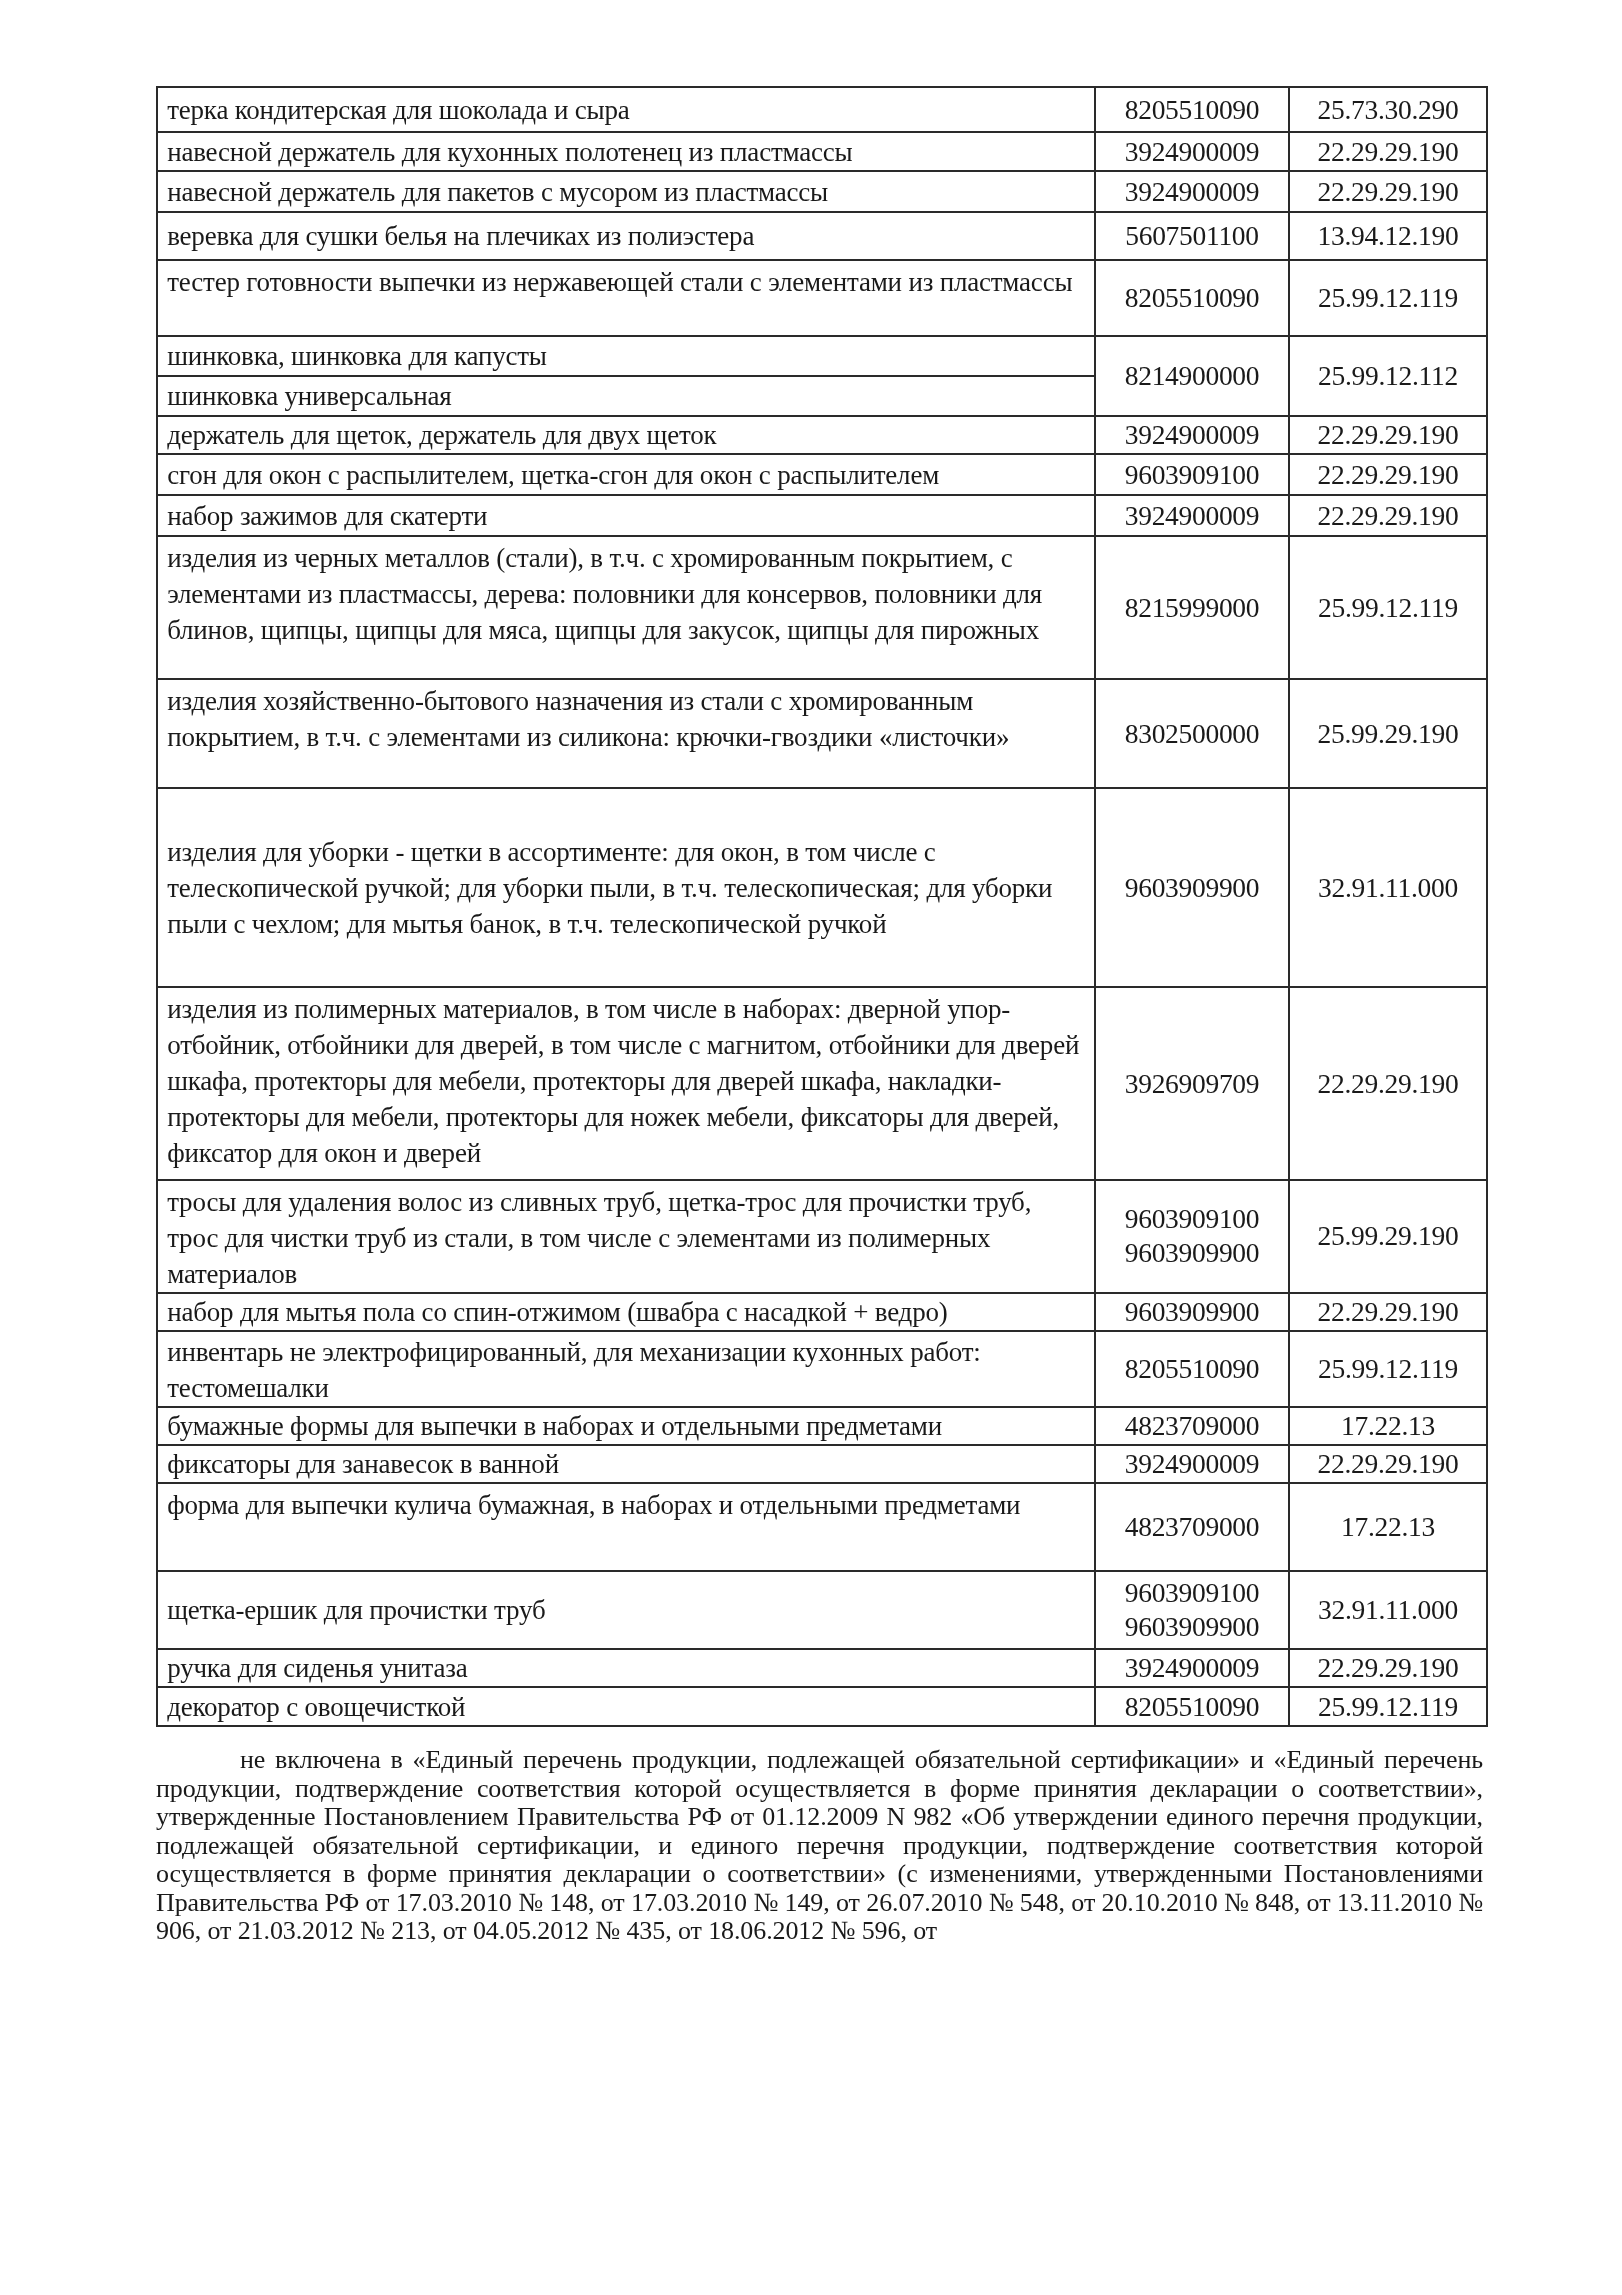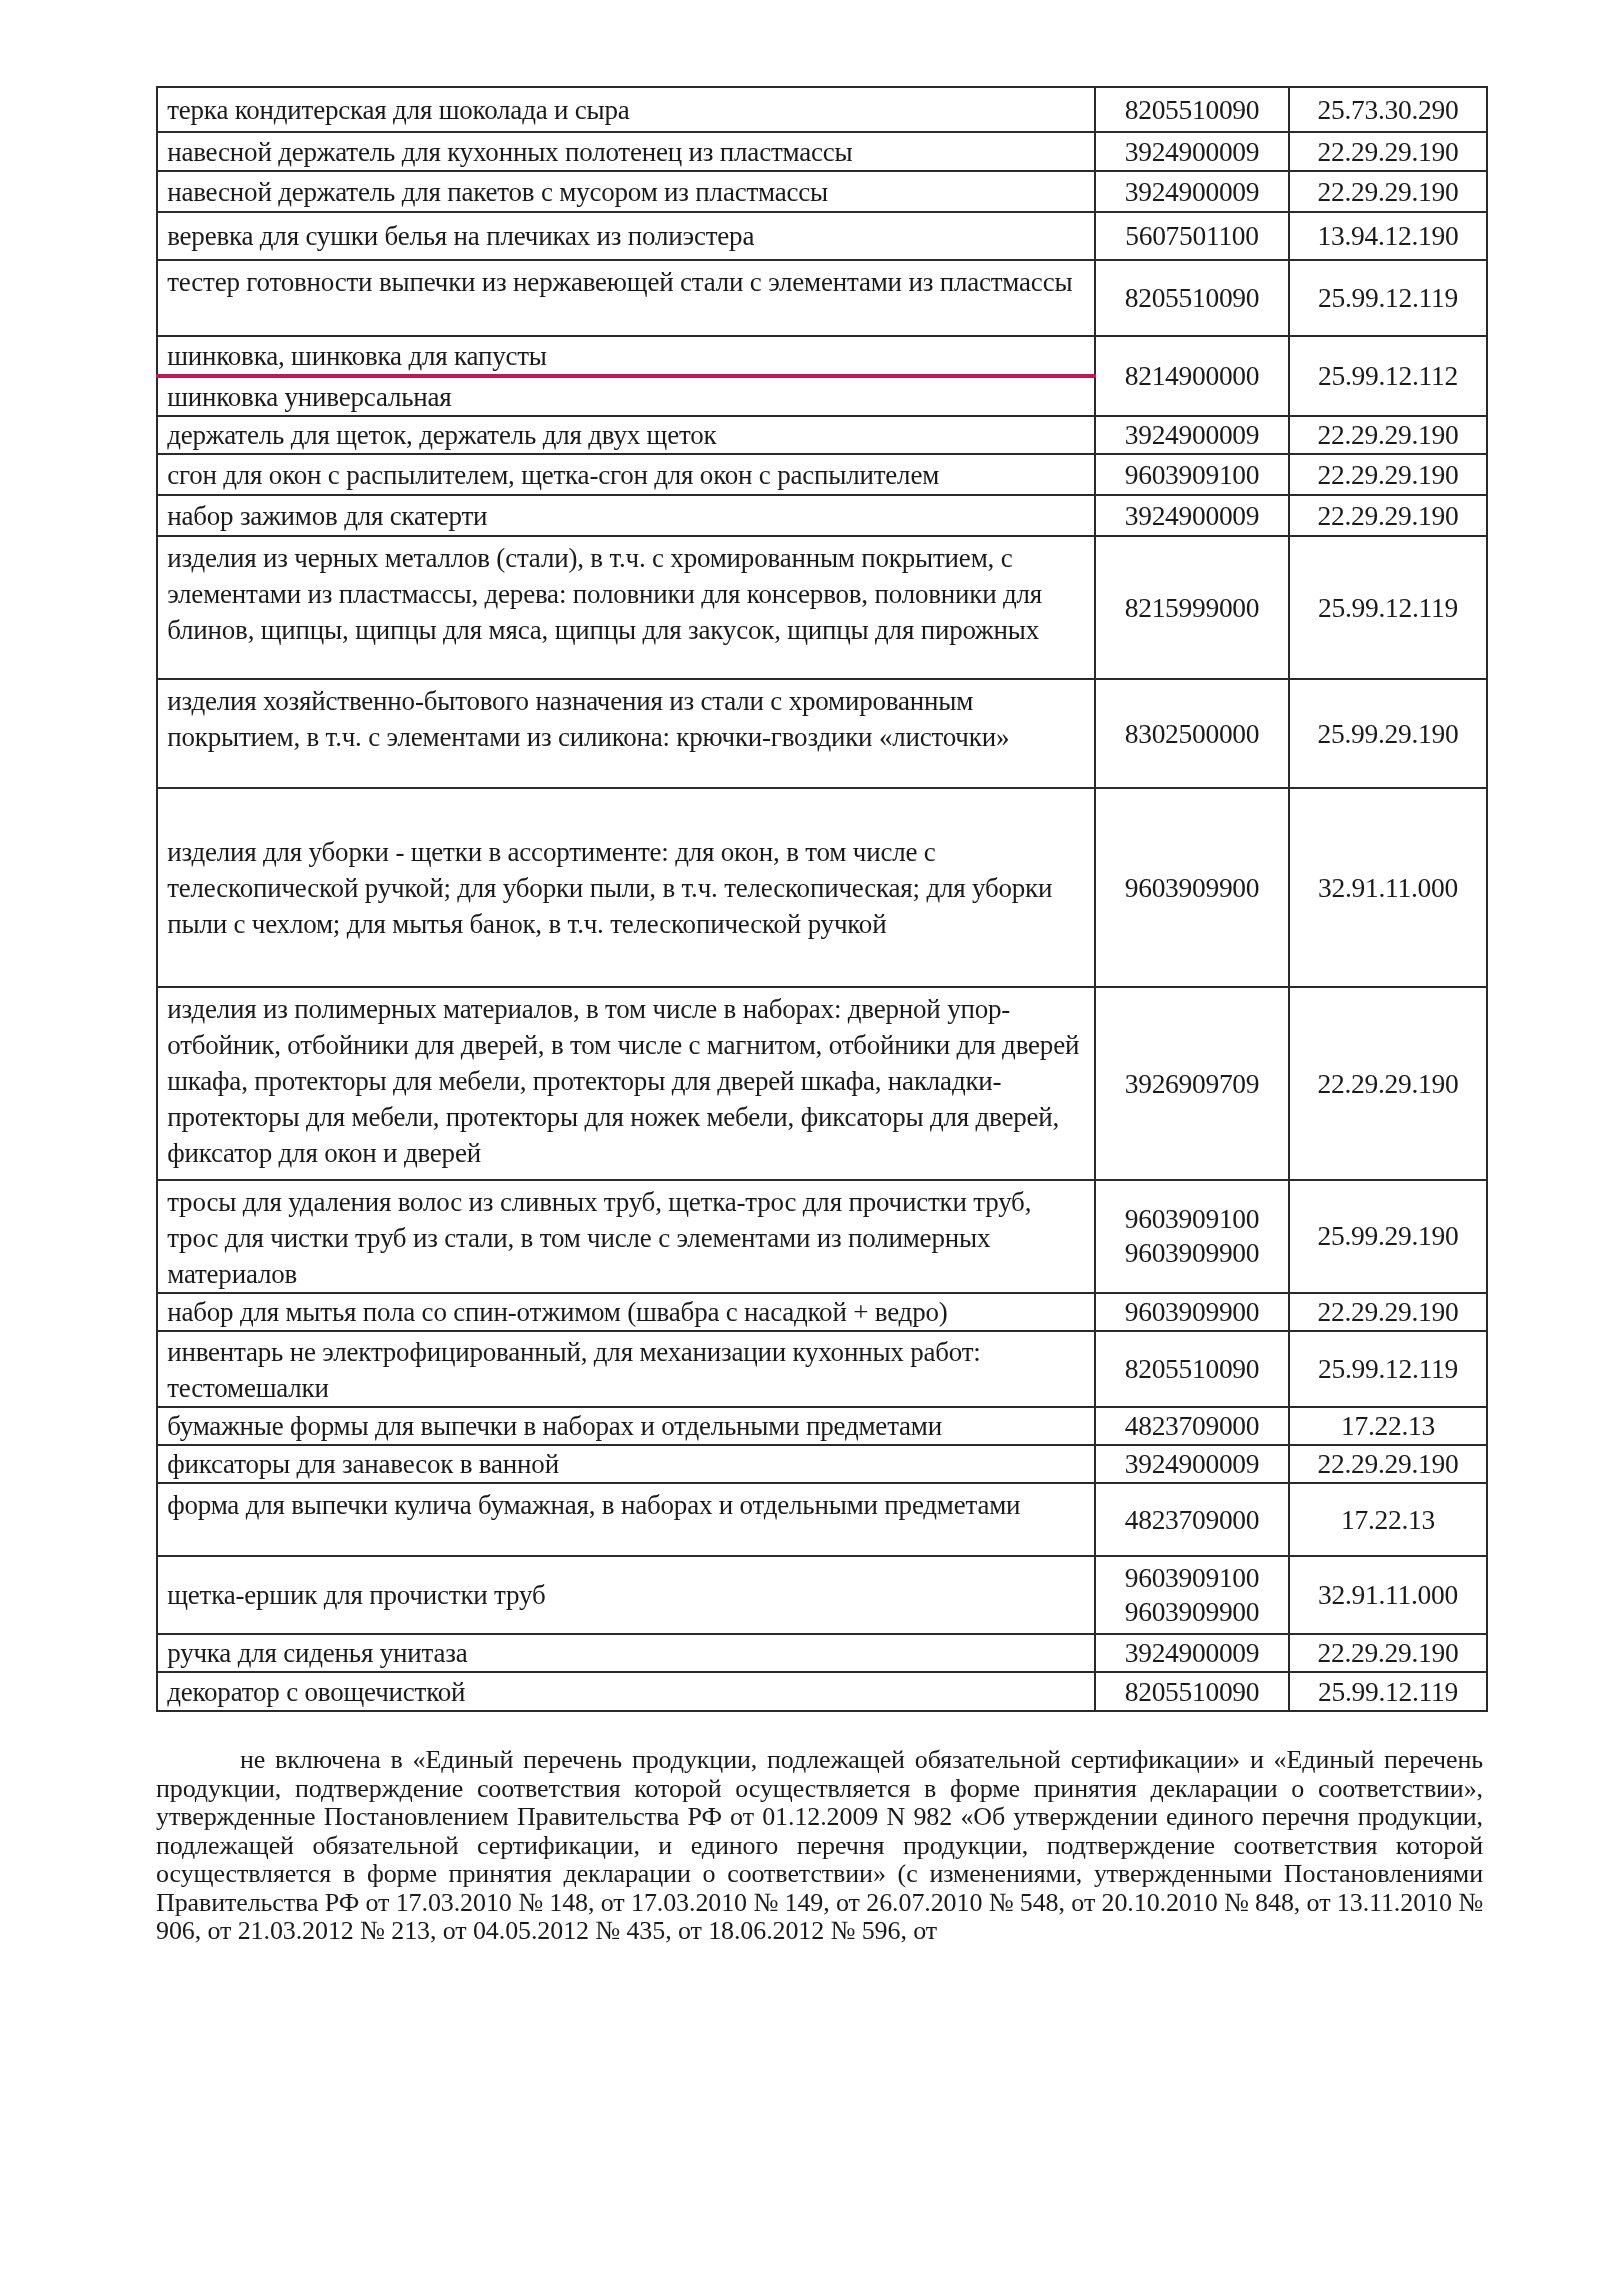--- a/index.html
+++ b/index.html
@@ -20,21 +20,21 @@
     font-size: 27px;
     line-height: 36px;
     vertical-align: middle;
     letter-spacing: -0.2px;
   }
   table.products td.name { text-align: left; vertical-align: top; padding-top: 2.6px; }
   table.products td.name.mid { vertical-align: middle; padding-top: 0; }
   table.products td.code, table.products td.okpd {
     text-align: center; font-size: 27.5px; line-height: 34px; letter-spacing: -0.3px;
   }
-  table.products td.sub { border-top: 4px solid #be185d; border-radius: 18px; }
+  table.products td.sub { border-top: 2px solid #be185d; border-radius: 18px; }
 
   .code-line { display: block; }
 
   .note {
     position: absolute; left: 156px; top: 1746px; width: 1327px;
     font-size: 26px; line-height: 28.5px; text-align: justify;
     text-indent: 84px; letter-spacing: -0.1px; margin: 0;
   }
 </style>
 </head>
@@ -171,21 +171,21 @@
           </td>
           <td class="okpd">17.22.13</td>
         </tr>
         <tr style="height: 37px;">
           <td class="name mid">фиксаторы для занавесок в ванной</td>
           <td class="code">
             <span class="code-line">3924900009</span>
           </td>
           <td class="okpd">22.29.29.190</td>
         </tr>
-        <tr style="height: 73px;">
+        <tr style="height: 88px;">
           <td class="name">форма для выпечки кулича бумажная, в наборах и отдельными предметами</td>
           <td class="code">
             <span class="code-line">4823709000</span>
           </td>
           <td class="okpd">17.22.13</td>
         </tr>
         <tr style="height: 78px;">
           <td class="name mid">щетка-ершик для прочистки труб</td>
           <td class="code">
             <span class="code-line">9603909100</span>

